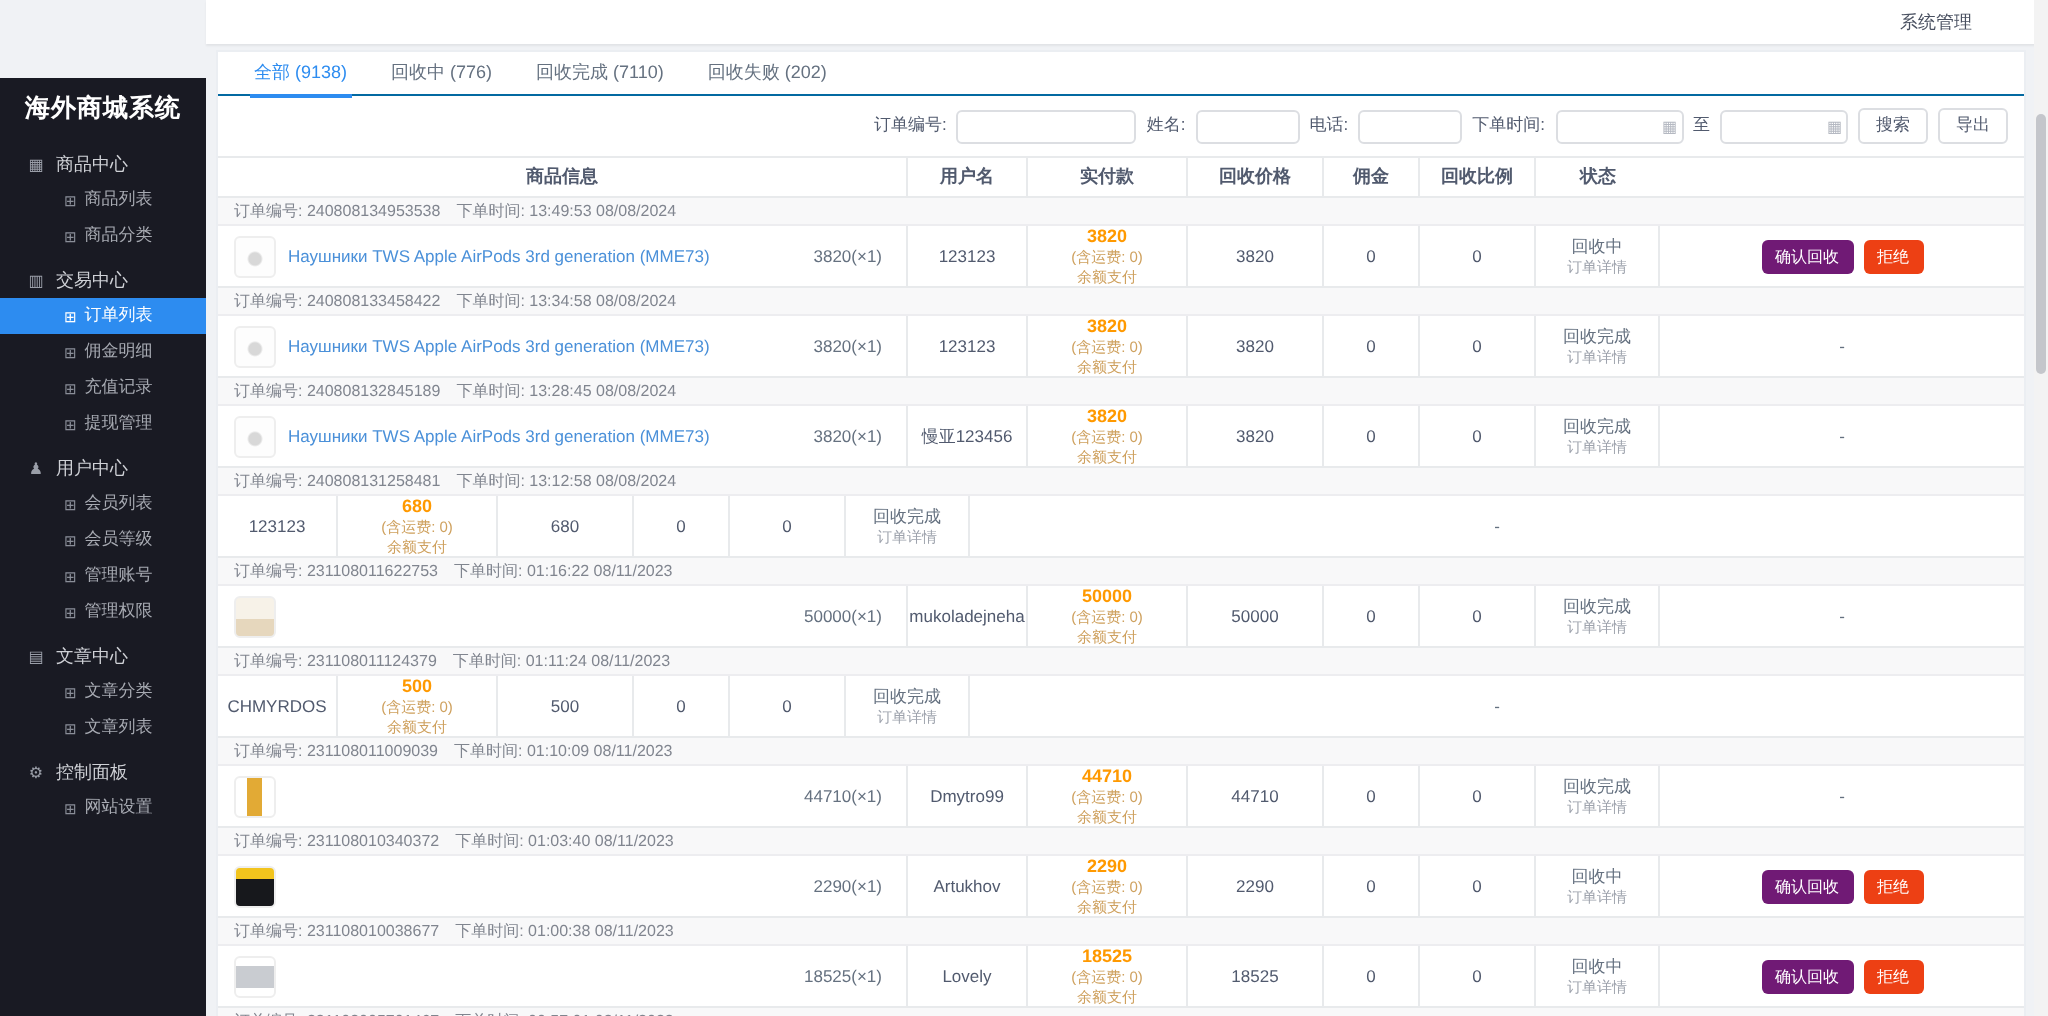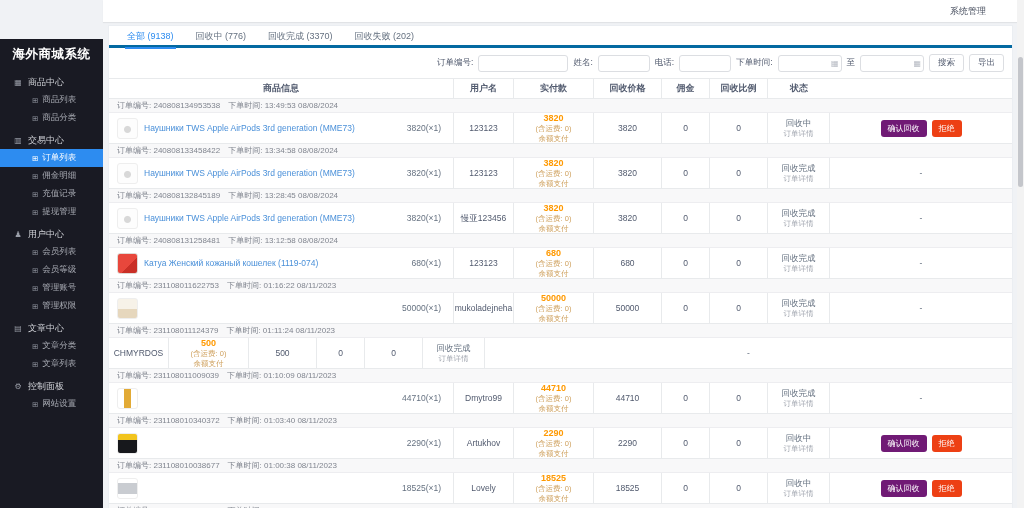--- a/index.html
+++ b/index.html
@@ -24,21 +24,21 @@
   .topbar { position:absolute; left:103px; top:0; right:0; height:22px; background:#fff;
     box-shadow:0 1px 1px rgba(0,0,0,.06); z-index:4; }
   .topbar-right { position:absolute; right:38px; top:0; height:26px; line-height:22px;
     font-size:9px; color:#495060; cursor:pointer; }
 
   
   .card { position:absolute; left:108px; top:25px; width:905px; height:500px;
     background:#fff; border:1px solid #ebeef2; }
 
   
-  .tabs { display:flex; align-items:flex-start; height:22px; border-bottom:3px solid #0369a1;
+  .tabs { display:flex; align-items:flex-start; height:22px; border-bottom:1px solid #0369a1;
     padding-left:8px; gap:2px; background:#fff; }
   .tab { font-size:9px; color:#657180; padding:4px 10px 5px; cursor:pointer; position:relative; }
   .tab.active { color:#2d8cf0; }
   .tab.active:after { content:""; position:absolute; left:8px; right:8px; bottom:-1px;
     height:2px; background:#2d8cf0; }
 
   
   .filterbar { display:flex; justify-content:flex-end; align-items:center; gap:5px;
     padding:6px 8px 6px 0; font-size:8.5px; color:#515a6e; }
   .filterbar label { white-space:nowrap; }
@@ -187,21 +187,21 @@
 
 <div class="topbar">
   <span class="topbar-right">系统管理</span>
 </div>
 
 <div class="card">
 
   <div class="tabs">
       <div class="tab active">全部 (9138)</div>
       <div class="tab">回收中 (776)</div>
-      <div class="tab">回收完成 (3370)</div>
+      <div class="tab">回收完成 (7110)</div>
       <div class="tab">回收失败 (202)</div>
     </div>
 
   <div class="filterbar">
     <label>订单编号:</label>
     <input class="f-input w-order" style="">
     <label>姓名:</label>
     <input class="f-input w-name" style="">
     <label>电话:</label>
     <input class="f-input w-phone" style="">
@@ -317,25 +317,20 @@
             <span class="op-dash">-</span>
           </div>
         </div>
       </div>
       <div class="trow">
         <div class="order-line">
           <span>订单编号: 240808131258481</span>
           <span>下单时间: 13:12:58 08/08/2024</span>
         </div>
         <div class="prod-line">
-          <div class="cell c-prod body">
-            <span class="thumb thumb--red-wallet"></span>
-            <span class="prod-title">Катуа Женский кожаный кошелек (1119-074)</span>
-            <span class="prod-qty">680(×1)</span>
-          </div>
           <div class="cell c-user">123123</div>
           <div class="cell c-paid">
             <span class="paid-num">680</span>
             <span class="paid-sub">(含运费: 0)</span>
             <span class="paid-sub">余额支付</span>
           </div>
           <div class="cell c-recycle">680</div>
           <div class="cell c-comm">0</div>
           <div class="cell c-ratio">0</div>
           <div class="cell c-status">

